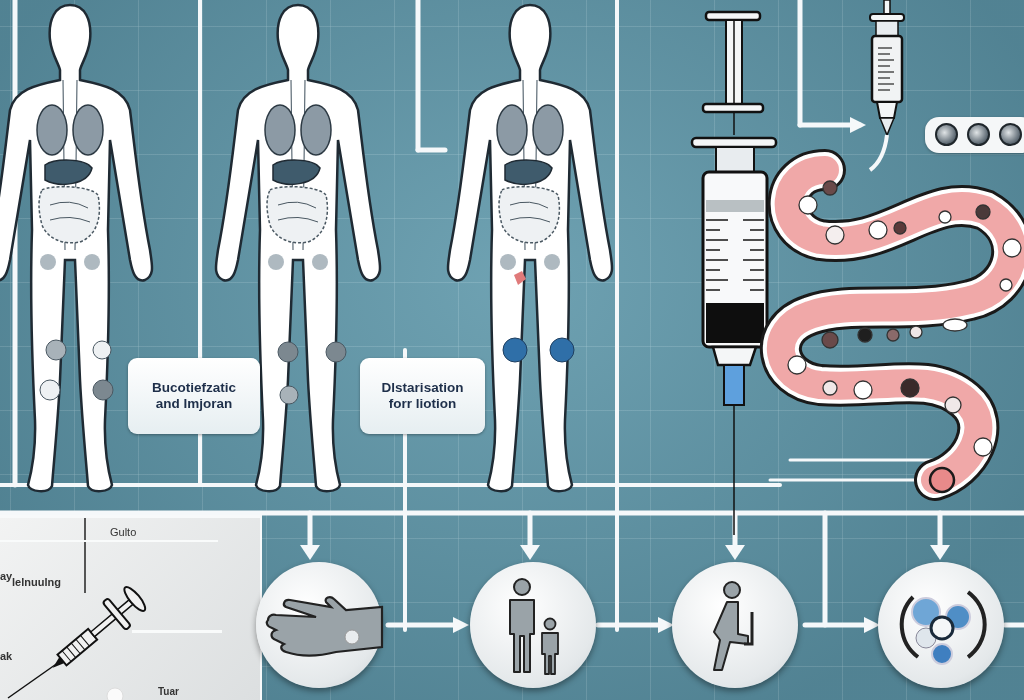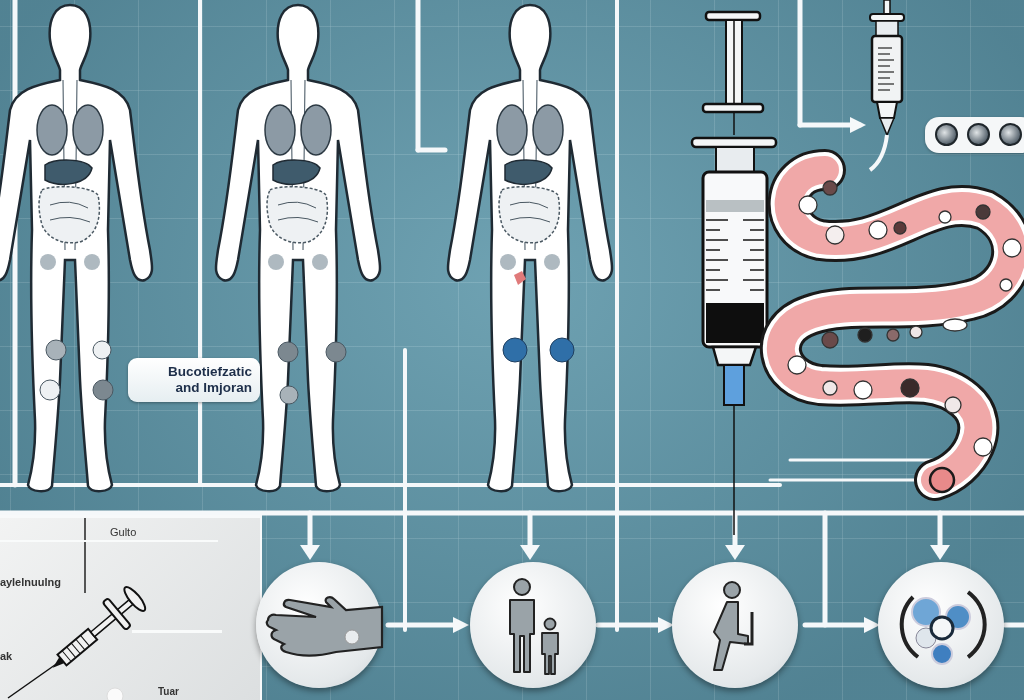--- a/index.html
+++ b/index.html
@@ -23,22 +23,22 @@
   svg { display: block; overflow: visible; }
   .label-box {
     position: absolute;
     background: linear-gradient(#ffffff, #e6eef1);
     border-radius: 9px;
     box-shadow: 0 1px 3px rgba(0,0,0,0.35);
     color: #1e2f4a;
     font-size: 13.5px;
     font-weight: bold;
     line-height: 16px;
-    text-align: right;
-    padding: 6px 8px;
+    text-align: center;
+    padding: 22px 8px;
   }
   .stage-circle {
     position: absolute;
     width: 126px; height: 126px;
     border-radius: 50%;
     background: radial-gradient(circle at 40% 35%, #ffffff, #e4e8ea 70%, #c7cdd1);
     box-shadow: 0 3px 6px rgba(0,0,0,0.4);
   }
   .panel {
     position: absolute; left: 0; top: 515px; width: 262px; height: 185px;
@@ -149,20 +149,24 @@
     <circle cx="78" cy="262" r="8" fill="#9aa7b0" opacity="0.8"></circle>
     <circle cx="122" cy="262" r="8" fill="#9aa7b0" opacity="0.8"></circle>
     <path d="M84 275 l8 -4 l4 8 l-8 6 z" fill="#e07a7a"></path>
     <circle cx="85" cy="350" r="12" fill="#2f6fa8" stroke="#1f3f60"></circle>
     <circle cx="132" cy="350" r="12" fill="#2f6fa8" stroke="#1f3f60"></circle>
   </svg>
 
   <div class="label-box" style="left:128px;top:358px;width:132px;">
     <div>Bucotiefzatic</div>
     <div>and Imjoran</div>
+  </div>
+  <div class="label-box" style="left:360px;top:358px;width:125px;">
+    <div>Dlstarisation</div>
+    <div>forr liotion</div>
   </div>
 
   <svg class="abs" style="left:688px;top:10px" width="96" height="525" viewBox="0 0 96 525">
     <rect x="18" y="2" width="54" height="8" rx="3" fill="#f4f6f7" stroke="#111" stroke-width="2.5"></rect>
     <rect x="38" y="10" width="16" height="90" fill="#f4f6f7" stroke="#111" stroke-width="2"></rect>
     <line x1="46" y1="10" x2="46" y2="125" stroke="#111" stroke-width="1.5"></line>
     <rect x="15" y="94" width="60" height="8" rx="3" fill="#f4f6f7" stroke="#111" stroke-width="2.5"></rect>
     <rect x="4" y="128" width="84" height="9" rx="4" fill="#f4f6f7" stroke="#111" stroke-width="2.5"></rect>
     <rect x="28" y="137" width="38" height="25" fill="#e8ecef" stroke="#111" stroke-width="2"></rect>
     <rect x="15" y="162" width="64" height="175" rx="6" fill="#f8f9fa" stroke="#111" stroke-width="3"></rect>
@@ -243,21 +247,21 @@
       <circle cx="183" cy="255" r="8" fill="#f0e8e8"></circle>
       <circle cx="213" cy="297" r="9" fill="#fff"></circle>
       <circle cx="172" cy="330" r="12" fill="#e88a8a" stroke="#1a1a1a" stroke-width="2.5"></circle>
     </g>
   </svg>
 
   <div class="panel">
     <div class="abs" style="left:84px;top:0;width:2px;height:75px;background:#555"></div>
     <div class="abs" style="left:0;top:22px;width:218px;height:2px;background:#f9fbfb"></div>
     <div class="panel-text" style="left:110px;top:8px;font-weight:normal">Gulto</div>
-    <div class="panel-text" style="left:0;top:58px">ay</div>
+    <div class="panel-text" style="left:0;top:52px">ay</div>
     <div class="panel-text" style="left:12px;top:58px">lelnuulng</div>
     <div class="panel-text" style="left:0;top:132px">ak</div>
     <div class="panel-text" style="left:158px;top:168px;font-weight:bold;font-size:10px">Tuar</div>
     <div class="abs" style="left:132px;top:112px;width:90px;height:3px;background:#f9fbfb"></div>
     <svg class="abs" style="left:0;top:20px" width="218" height="165">
       <line x1="8" y1="160" x2="62" y2="122" stroke="#111" stroke-width="1.5"></line>
       <g transform="translate(62,122) rotate(-40)">
         <rect x="0" y="-7" width="40" height="14" fill="#f1f1f1" stroke="#111" stroke-width="2"></rect>
         <g stroke="#111" stroke-width="1">
             <line x1="6" y1="-7" x2="6" y2="7"></line>

